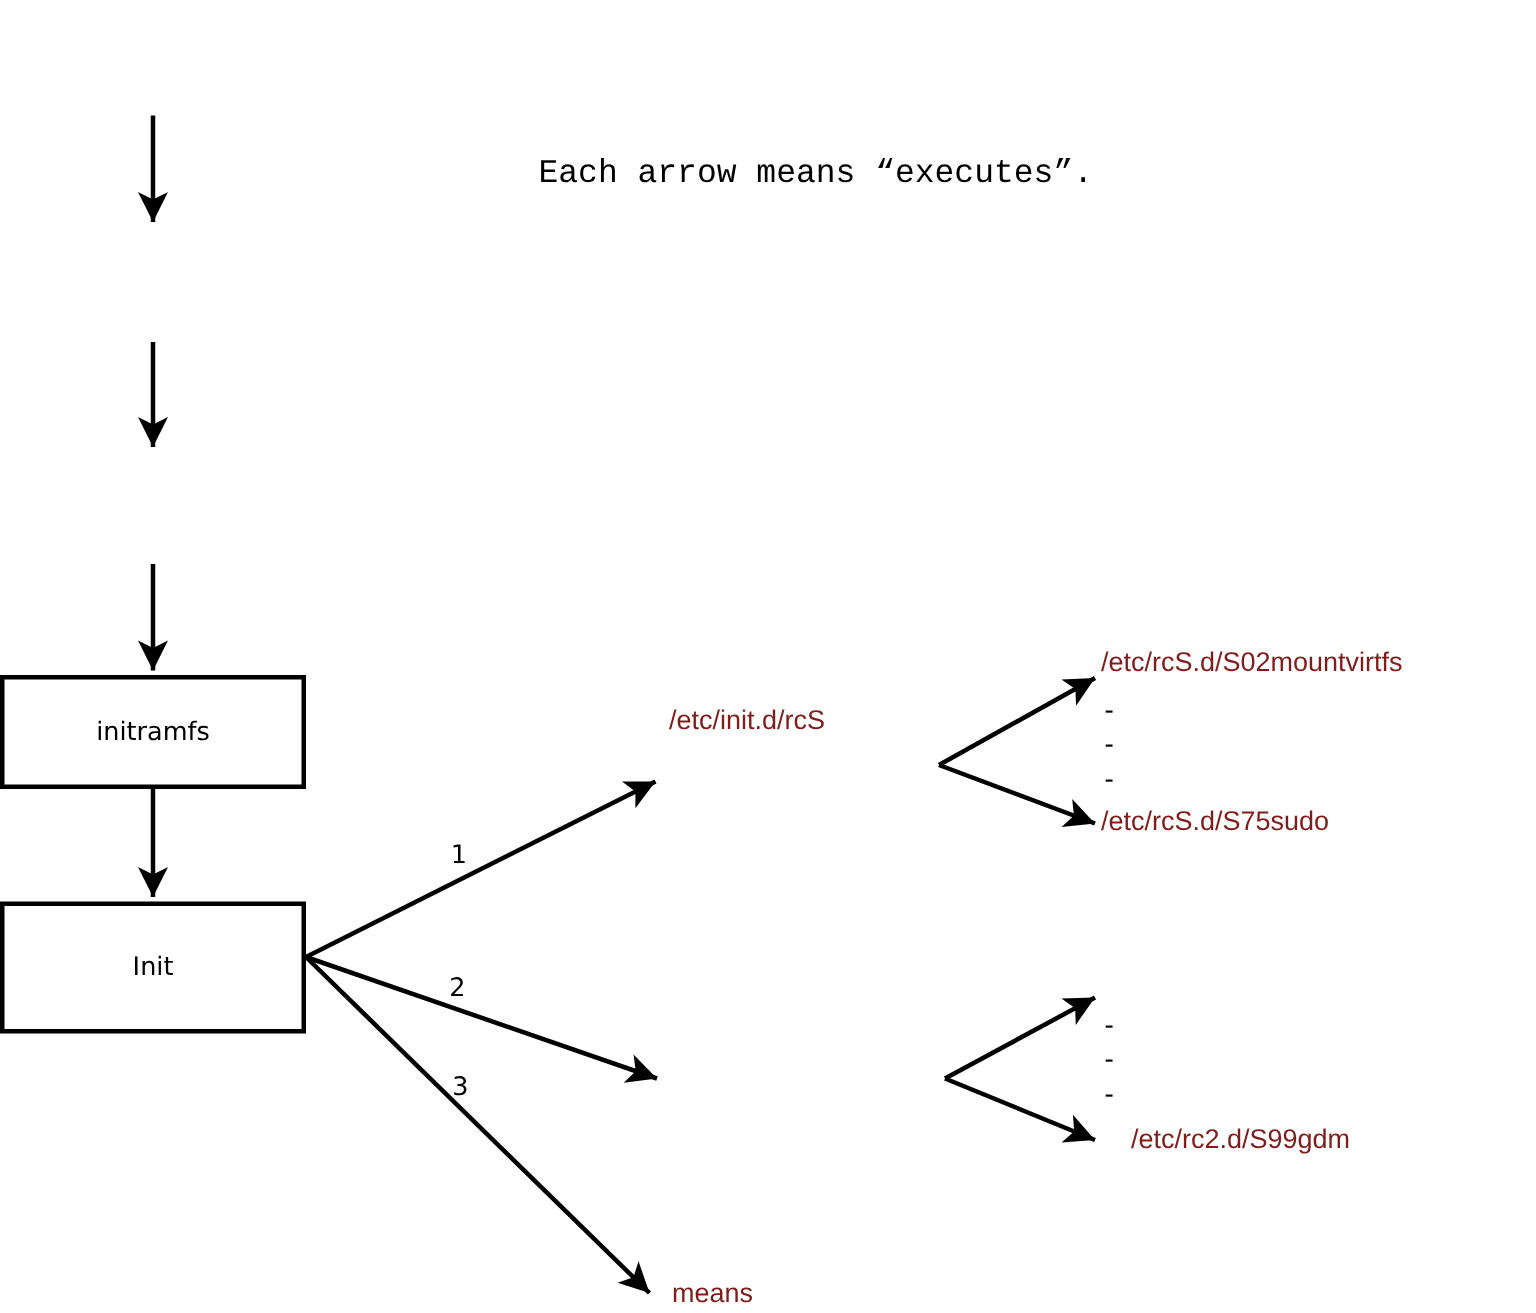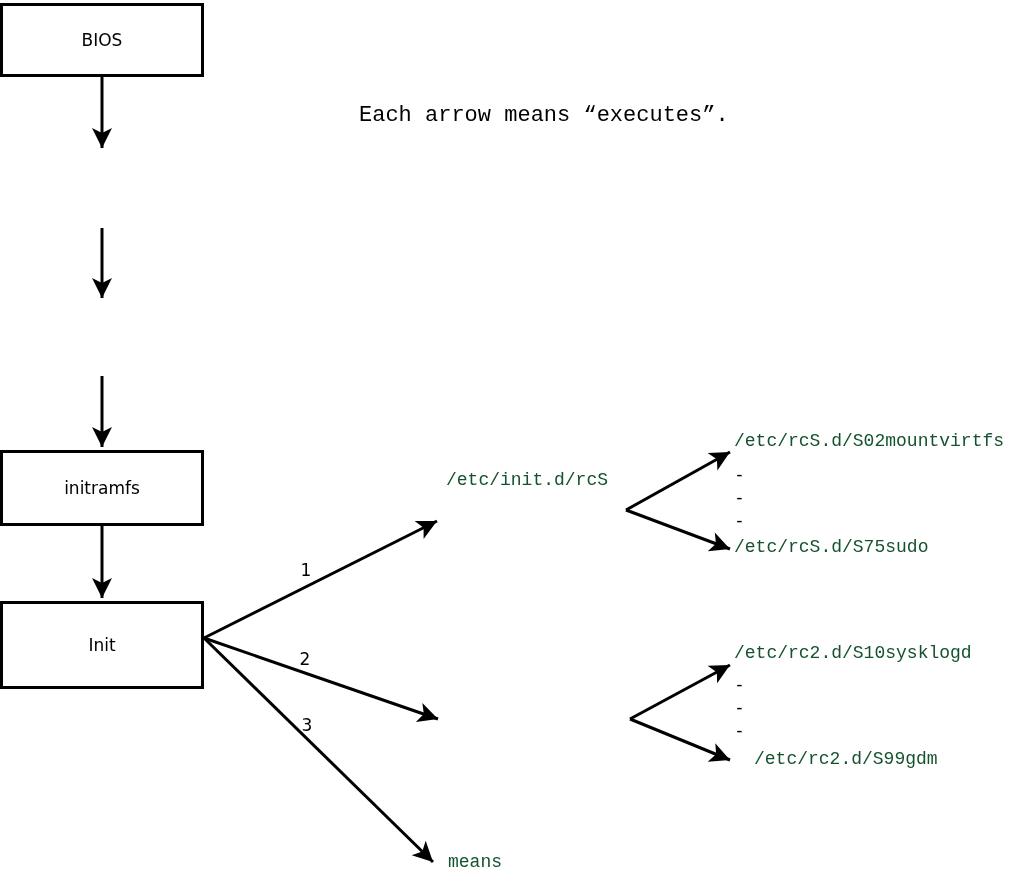--- a/index.html
+++ b/index.html
@@ -44,24 +44,24 @@
   }
   .branch-num {
     position: absolute;
     width: 26px;
     text-align: center;
     font-size: 17px;
     color: #000000;
   }
   .mono {
     position: absolute;
-    font-family: Liberation Mono, monospace;
+    font-family: Liberation Sans, sans-serif;
     font-size: 18px;
     line-height: 21px;
-    color: #14532d;
+    color: #7f1d1d;
     white-space: pre;
   }
   .ellipsis {
     position: absolute;
     font-family: "DejaVu Sans Mono", "Liberation Mono", monospace;
     font-size: 18px;
     line-height: 23px;
     color: #000000;
   }
 </style>
@@ -86,23 +86,20 @@
     <line x1="204" y1="638" x2="438" y2="719" stroke="#000" stroke-width="3" marker-end="url(#ah)"></line>
     <line x1="204" y1="638" x2="433" y2="862" stroke="#000" stroke-width="3" marker-end="url(#ah)"></line>
 
     <line x1="626" y1="510" x2="730" y2="452" stroke="#000" stroke-width="3" marker-end="url(#ah)"></line>
     <line x1="626" y1="510" x2="730" y2="549" stroke="#000" stroke-width="3" marker-end="url(#ah)"></line>
 
     <line x1="630" y1="719" x2="730" y2="665" stroke="#000" stroke-width="3" marker-end="url(#ah)"></line>
     <line x1="630" y1="719" x2="730" y2="760" stroke="#000" stroke-width="3" marker-end="url(#ah)"></line>
   </svg>
 
-  <div class="box" style="top:3px;   height:74px;">
-    <span>BIOS</span>
-  </div>
   <div class="box" style="top:450px; height:76px;">
     <span>initramfs</span>
   </div>
   <div class="box" style="top:601px; height:88px;">
     <span>Init</span>
   </div>
 
   <div class="note" style="left:359px; top:103px;">Each arrow means “executes”.</div>
 
   <div class="branch-num" style="left:293px; top:560px;">1</div>
@@ -113,21 +110,20 @@
   <div class="mono" style="left:448px; top:852px;">means</div>
 
   <div class="mono" style="left:734px; top:431px;">/etc/rcS.d/S02mountvirtfs</div>
   <div class="ellipsis" style="left:734px; top:462px;">
     <div>-</div>
     <div>-</div>
     <div>-</div>
   </div>
   <div class="mono" style="left:734px; top:537px;">/etc/rcS.d/S75sudo</div>
 
-  <div class="mono" style="left:734px; top:643px;">/etc/rc2.d/S10sysklogd</div>
   <div class="ellipsis" style="left:734px; top:672px;">
     <div>-</div>
     <div>-</div>
     <div>-</div>
   </div>
   <div class="mono" style="left:754px; top:749px;">/etc/rc2.d/S99gdm</div>
 
 </div>
 
 </body></html>

